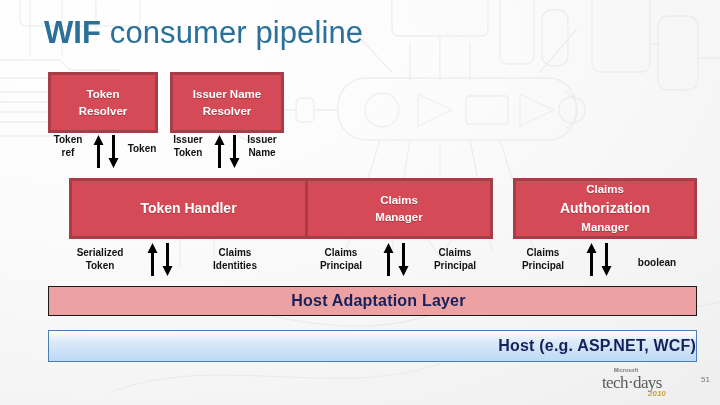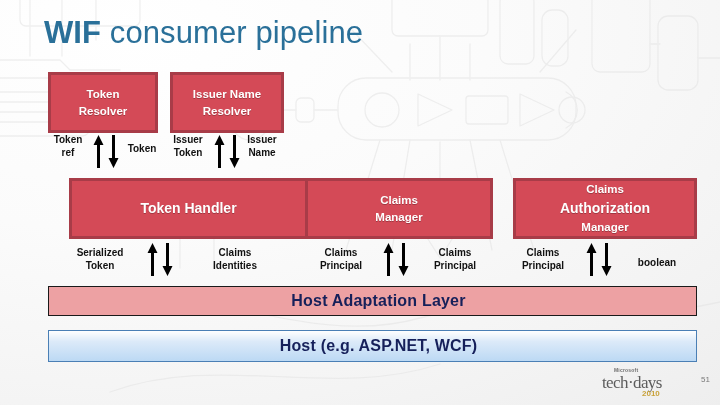--- a/index.html
+++ b/index.html
@@ -89,20 +89,21 @@
   }
   #hal-bar {
     background: #eda1a3;
     border: 1px solid #1a1a1a;
     color: #16205a;
   }
   #host-bar {
     background: linear-gradient(to bottom, #ffffff 0%, #dceaf9 35%, #bcd9f4 100%);
     border: 1px solid #4a7fb5;
     color: #16205a;
+    justify-content: flex-end;
   }
 
   
   #footer-logo {
     position: absolute;
     right: 8px;
     bottom: 4px;
     width: 110px;
     height: 34px;
   }
@@ -119,25 +120,26 @@
     position: absolute;
     left: 0;
     top: 6px;
     font-size: 17px;
     color: #5c5c5c;
     letter-spacing: -0.6px;
     font-family: "Liberation Serif", serif;
   }
   #logo-year {
     position: absolute;
-    left: 40px;
+    left: 46px;
     top: 22px;
     font-size: 8px;
     color: #c9a23a;
     font-weight: bold;
+    font-style: italic;
   }
   #slide-number {
     position: absolute;
     right: 2px;
     top: 8px;
     font-size: 8px;
     color: #7a7a7a;
   }
 </style>
 </head>

